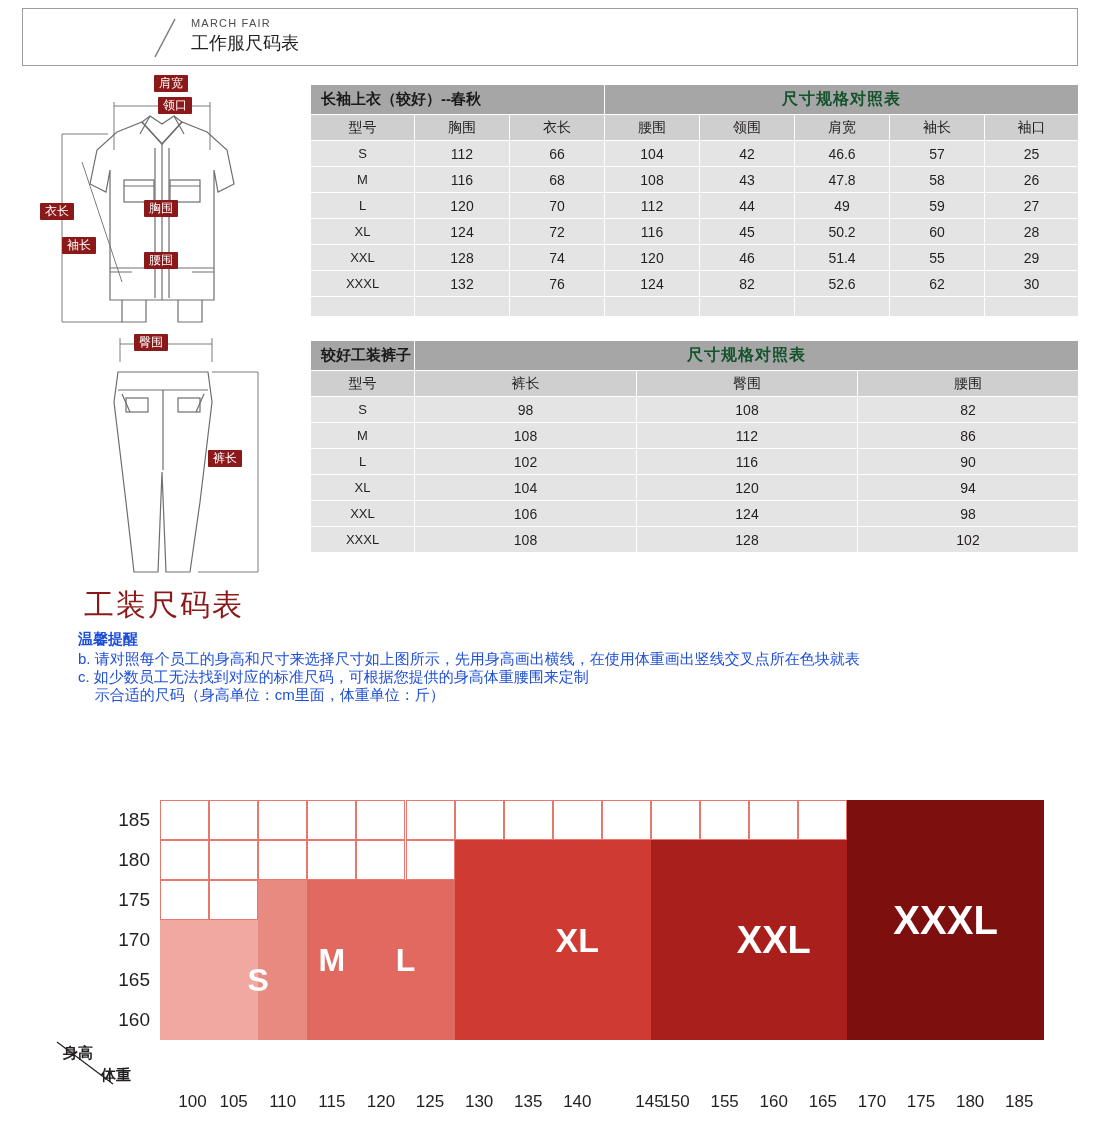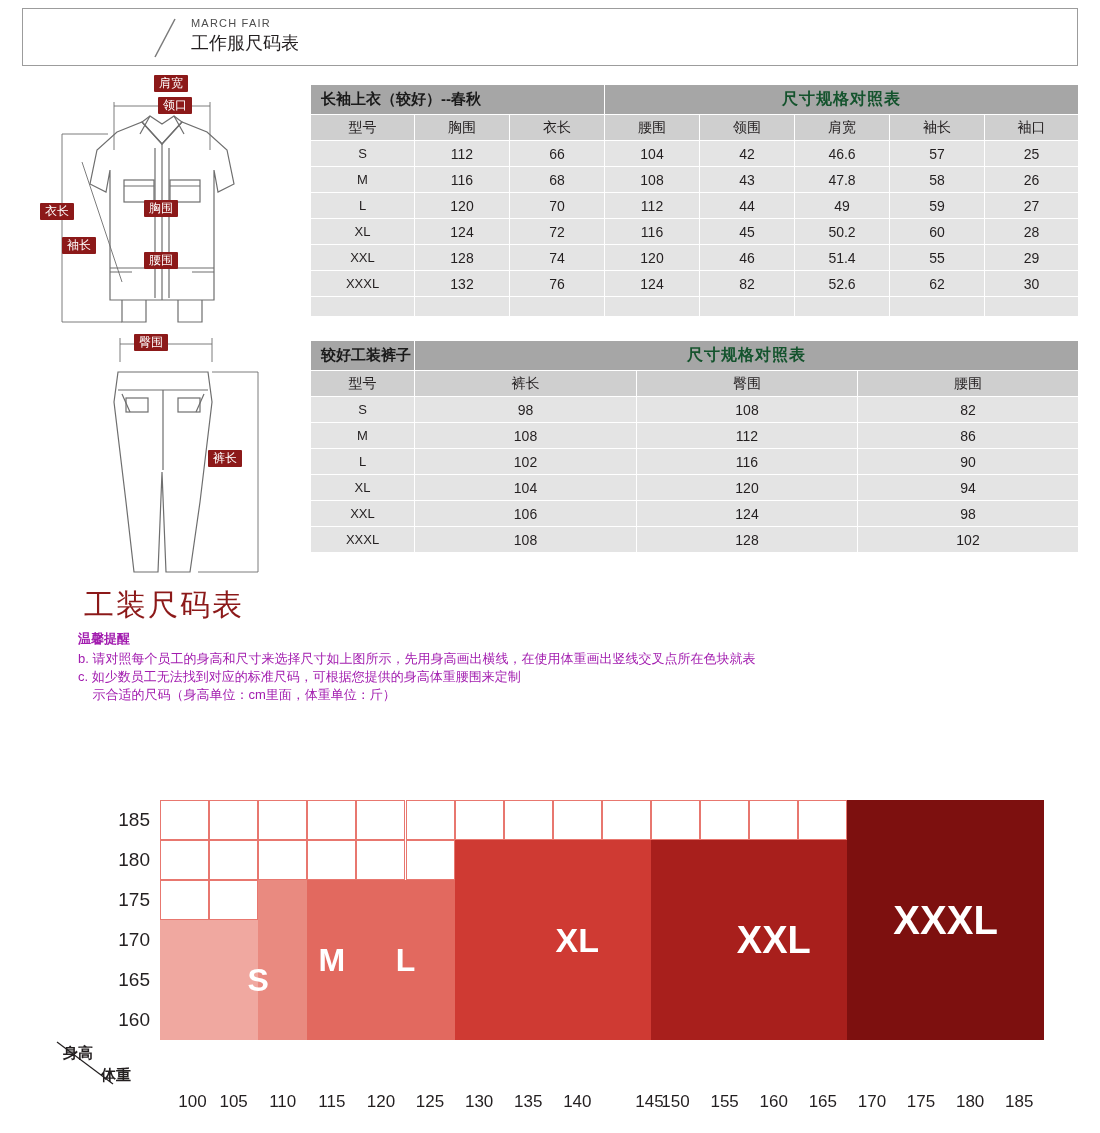--- a/index.html
+++ b/index.html
@@ -119,23 +119,23 @@
     position: absolute;
     left: 84px; top: 585px;
     font-size: 30px;
     color: #8c1919;
     letter-spacing: 2px;
   }
   .notes {
     position: absolute;
     left: 78px; top: 630px;
     width: 920px;
-    font-size: 13px;
+    font-size: 15px;
     line-height: 18px;
-    color: #a21caf;
+    color: #1d4ed8;
   }
   .notes .n-head { font-weight: bold; margin-bottom: 2px; }
   .notes .n-line { white-space: pre-wrap; }
 
   
   .matrix {
     position: absolute;
     left: 55px; top: 800px;
     width: 985px; height: 260px;
   }

